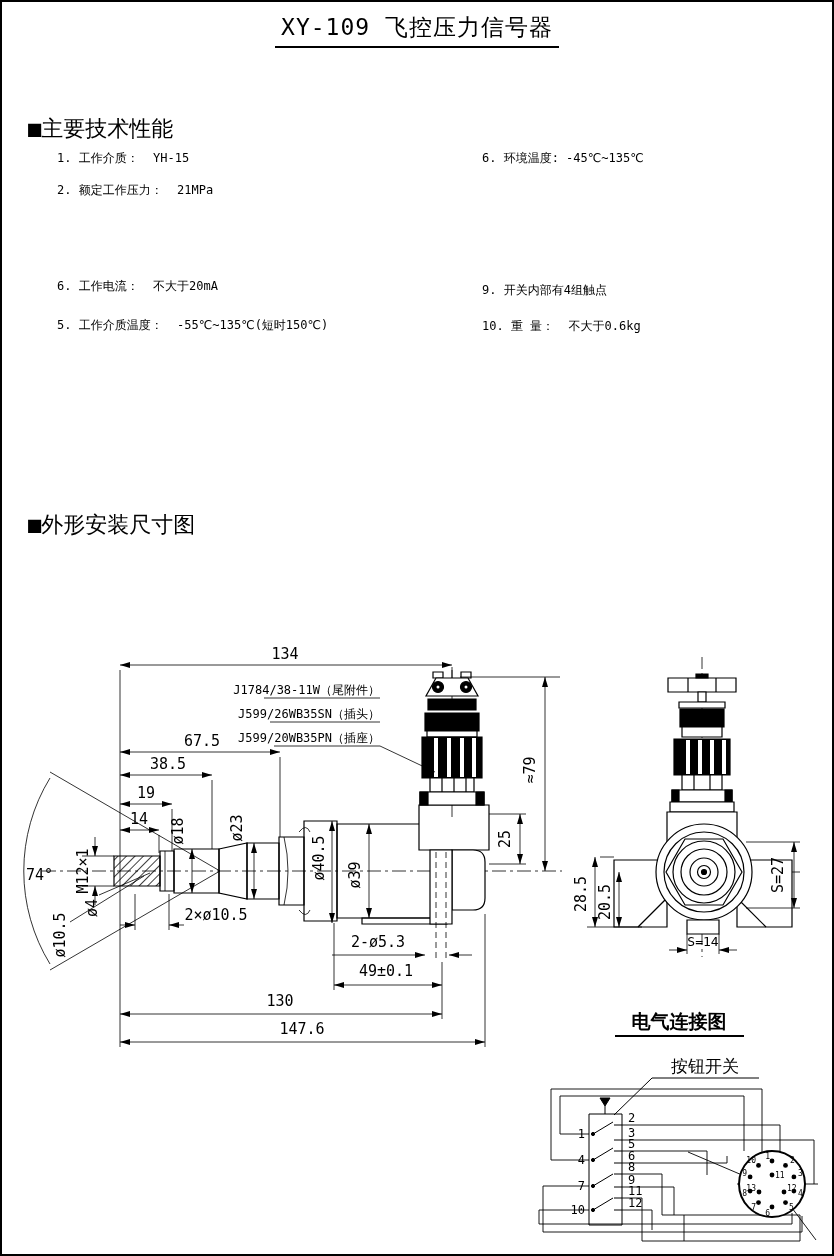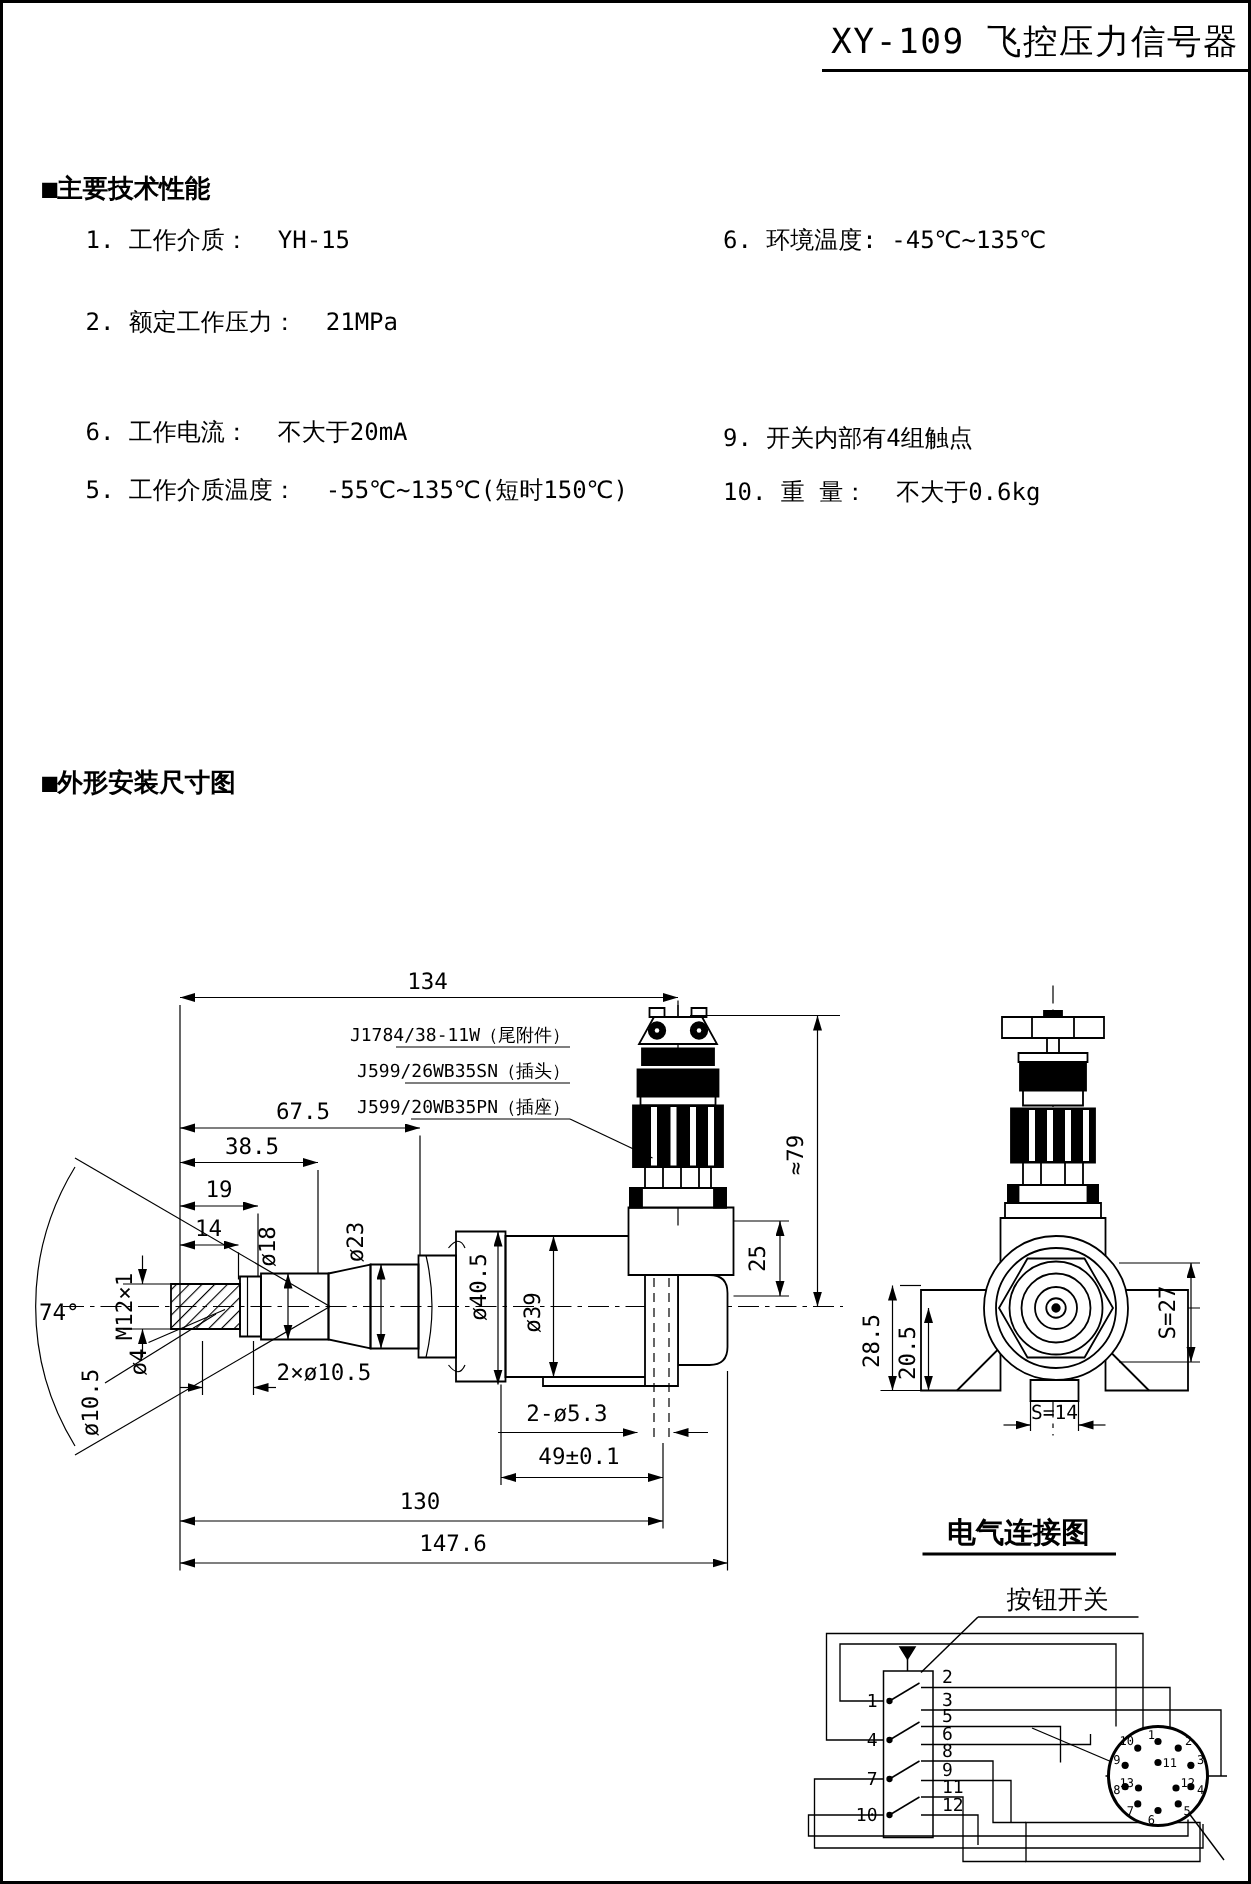--- a/index.html
+++ b/index.html
@@ -3,26 +3,26 @@
 <meta charset="utf-8">
 <style>
   html,body{margin:0;padding:0;background:#888;}
   #page{
     position:relative;width:834px;height:1256px;background:#fff;
     box-sizing:border-box;border:2px solid #000;overflow:hidden;
     font-family:"DejaVu Sans Mono","DejaVu Sans","Liberation Sans",sans-serif;
     color:#000;
   }
   .title{
-    position:absolute;top:10px;left:0;width:100%;text-align:right;
+    position:absolute;top:10px;left:0;width:100%;text-align:center;
     font-size:23px;letter-spacing:1px;
   }
   .title span{display:inline-block;border-bottom:2px solid #000;padding:0 6px 3px 6px;}
-  .sec-h{position:absolute;left:26px;font-size:17px;font-weight:bold;}
-  .spec{position:absolute;font-size:16px;white-space:pre;}
+  .sec-h{position:absolute;left:26px;font-size:22px;font-weight:normal;}
+  .spec{position:absolute;font-size:12px;white-space:pre;}
   svg text{font-family:"DejaVu Sans Mono","DejaVu Sans","Liberation Sans",sans-serif;fill:#000;}
   .dim{font-size:15px;}
   .dimS{font-size:13px;}
   .lead{font-size:12px;}
   .pin{font-size:12px;}
   .pinC{font-size:8px;}
   .etitle{font-size:19px;font-weight:bold;}
   .elabel{font-size:17px;}
   line,path,rect,polygon,circle,polyline{vector-effect:non-scaling-stroke;}
 </style>
@@ -31,21 +31,21 @@
 
 <div id="page">
 
   <div class="title">
     <span>XY-109 飞控压力信号器</span>
   </div>
 
   <div class="sec-h" style="top:112px">■主要技术性能</div>
 
   <div class="spec" style="top:148px;left:55px">1. 工作介质：  YH-15</div>
-  <div class="spec" style="top:203px;left:55px">2. 额定工作压力：  21MPa</div>
+  <div class="spec" style="top:180px;left:55px">2. 额定工作压力：  21MPa</div>
   <div class="spec" style="top:276px;left:55px">6. 工作电流：  不大于20mA</div>
   <div class="spec" style="top:315px;left:55px">5. 工作介质温度：  -55℃~135℃(短时150℃)</div>
 
   <div class="spec" style="top:148px;left:480px">6. 环境温度: -45℃~135℃</div>
   <div class="spec" style="top:280px;left:480px">9. 开关内部有4组触点</div>
   <div class="spec" style="top:316px;left:480px">10. 重 量：  不大于0.6kg</div>
 
   <div class="sec-h" style="top:508px">■外形安装尺寸图</div>
 
   <svg width="834" height="626" viewBox="0 0 834 626" style="position:absolute;top:630px;left:0">

